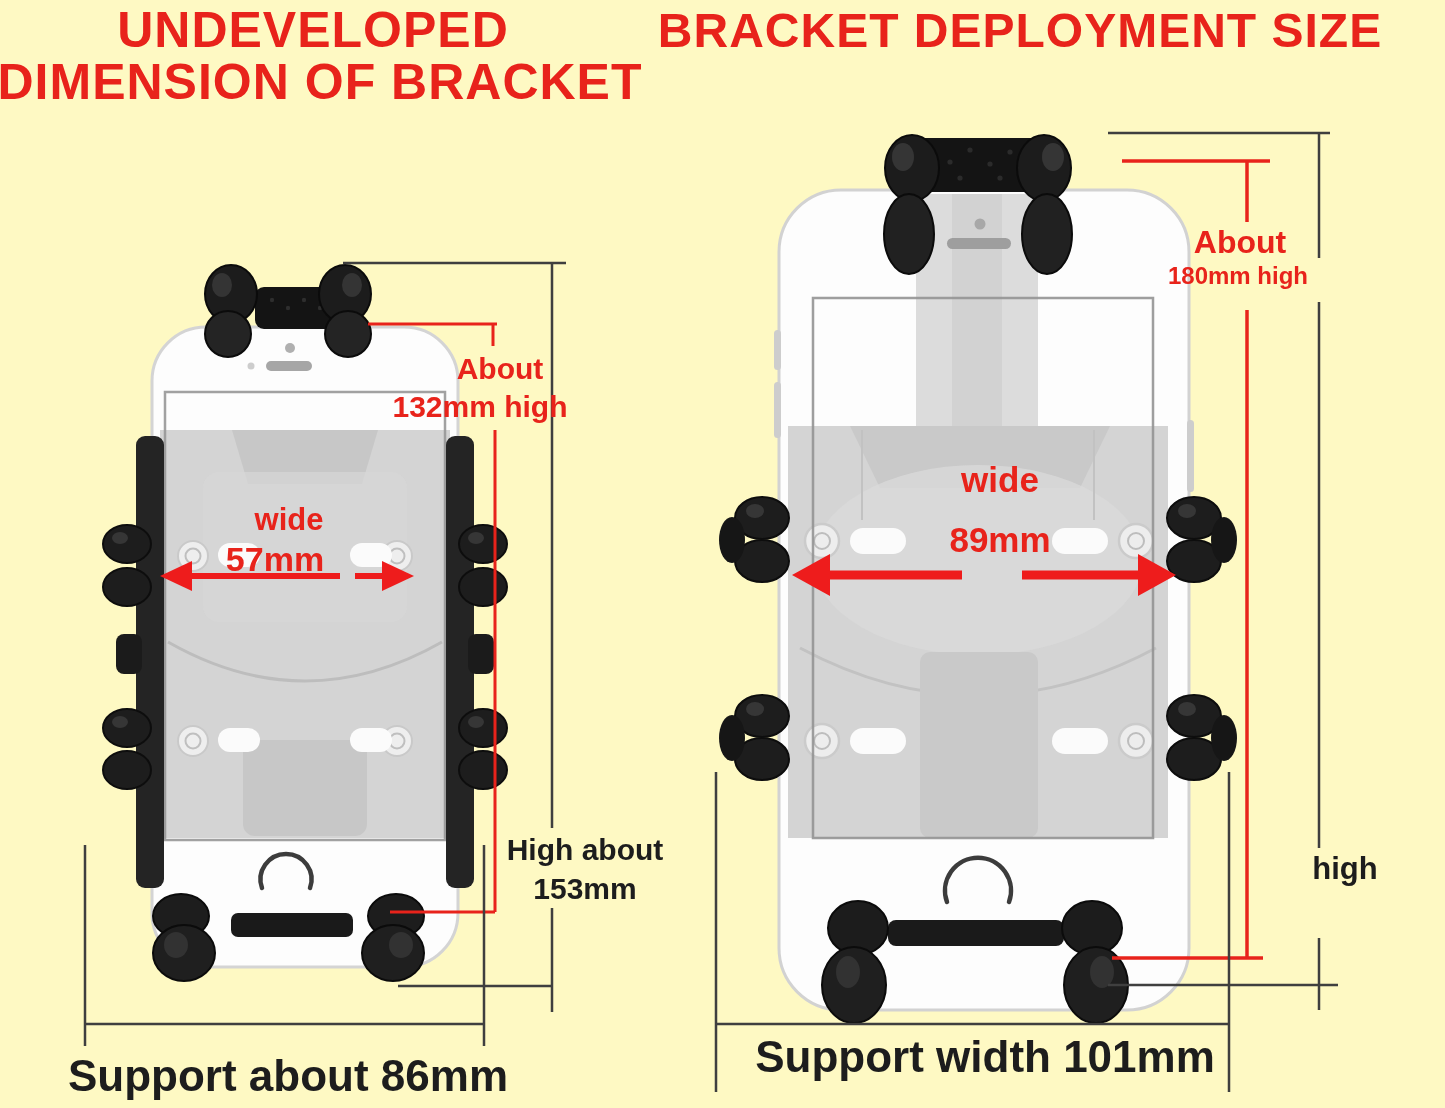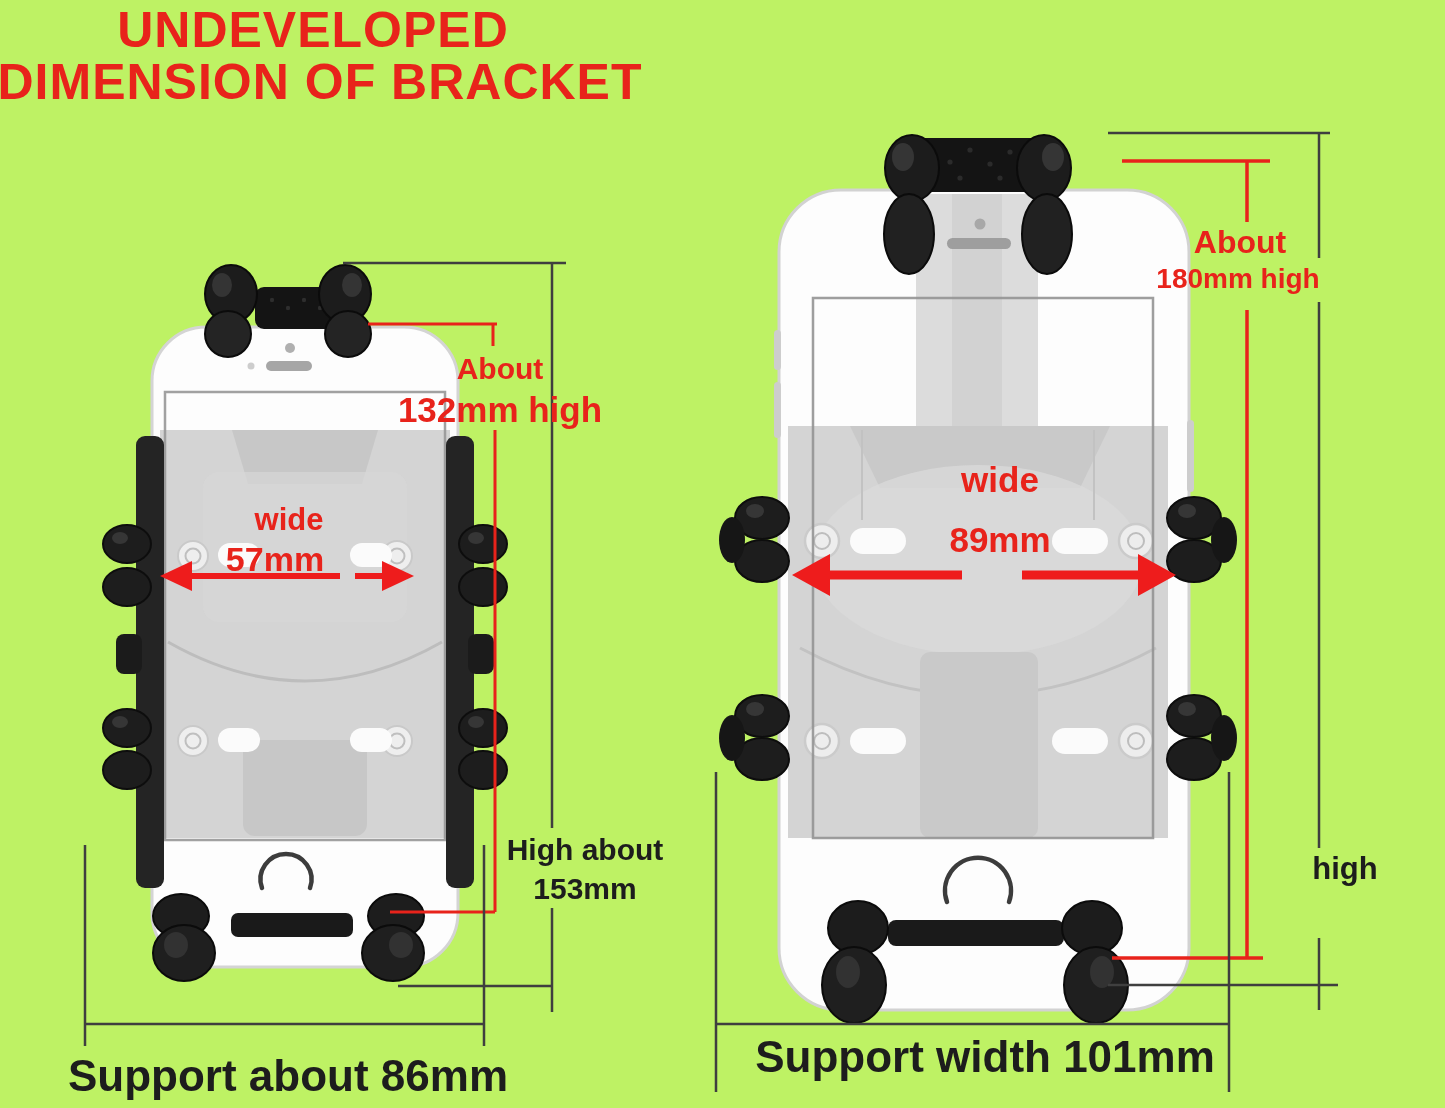--- a/index.html
+++ b/index.html
@@ -1,18 +1,18 @@
 <!DOCTYPE html>
 <html style="--red: #e8231b;"><head>
 <meta charset="utf-8">
 <style>
   html,body{margin:0;padding:0;background:#ffffff;}
   .canvas{
     position:relative;width:1445px;height:1108px;overflow:hidden;
-    background:#bef264;font-family:"Liberation Sans",sans-serif;
+    background:#fef9c3;font-family:"Liberation Sans",sans-serif;
   }
   .art{position:absolute;left:0;top:0;width:1445px;height:1108px;}
   .lbl{
     position:absolute;transform:translateX(-50%);
     white-space:nowrap;line-height:1.12;text-align:center;
   }
   .red{color:var(--red,#e8231b);font-weight:700;}
   .blk{color:#1d1d1d;font-weight:600;}
   .title{font-weight:700;letter-spacing:1px;}
 </style>
@@ -243,29 +243,30 @@
       <g stroke="#3f3f3f" stroke-width="2.5">
         <line x1="716" y1="772" x2="716" y2="1092"></line>
         <line x1="1229" y1="772" x2="1229" y2="1092"></line>
         <line x1="716" y1="1024" x2="1229" y2="1024"></line>
       </g>
     </g>
   </svg>
 
   <div class="lbl title red" style="left:313px;top:2px;font-size:50px">UNDEVELOPED</div>
   <div class="lbl title red" style="left:320px;top:54px;font-size:50px">DIMENSION OF BRACKET</div>
+  <div class="lbl title red" style="left:1020px;top:4px;font-size:48px">BRACKET DEPLOYMENT SIZE</div>
 
   <div class="lbl red" style="left:500px;top:352px;font-size:30px">About</div>
-  <div class="lbl red" style="left:500px;top:390px;font-size:35px">132mm high</div>
+  <div class="lbl red" style="left:480px;top:390px;font-size:30px">132mm high</div>
   <div class="lbl red" style="left:289px;top:503px;font-size:31px">wide</div>
   <div class="lbl red" style="left:275px;top:540px;font-size:34px">57mm</div>
   <div class="lbl blk" style="left:585px;top:833px;font-size:30px">High about</div>
   <div class="lbl blk" style="left:585px;top:872px;font-size:30px">153mm</div>
   <div class="lbl blk" style="left:288px;top:1051px;font-size:44px">Support about 86mm</div>
 
   <div class="lbl red" style="left:1240px;top:225px;font-size:32px">About</div>
-  <div class="lbl red" style="left:1238px;top:263px;font-size:28px">180mm high</div>
+  <div class="lbl red" style="left:1238px;top:263px;font-size:24px">180mm high</div>
   <div class="lbl red" style="left:1000px;top:460px;font-size:35px">wide</div>
   <div class="lbl red" style="left:1000px;top:520px;font-size:35px">89mm</div>
   <div class="lbl blk" style="left:1345px;top:852px;font-size:31px">high</div>
   <div class="lbl blk" style="left:985px;top:1032px;font-size:44px">Support width 101mm</div>
 
 </div>
 
 </body></html>

